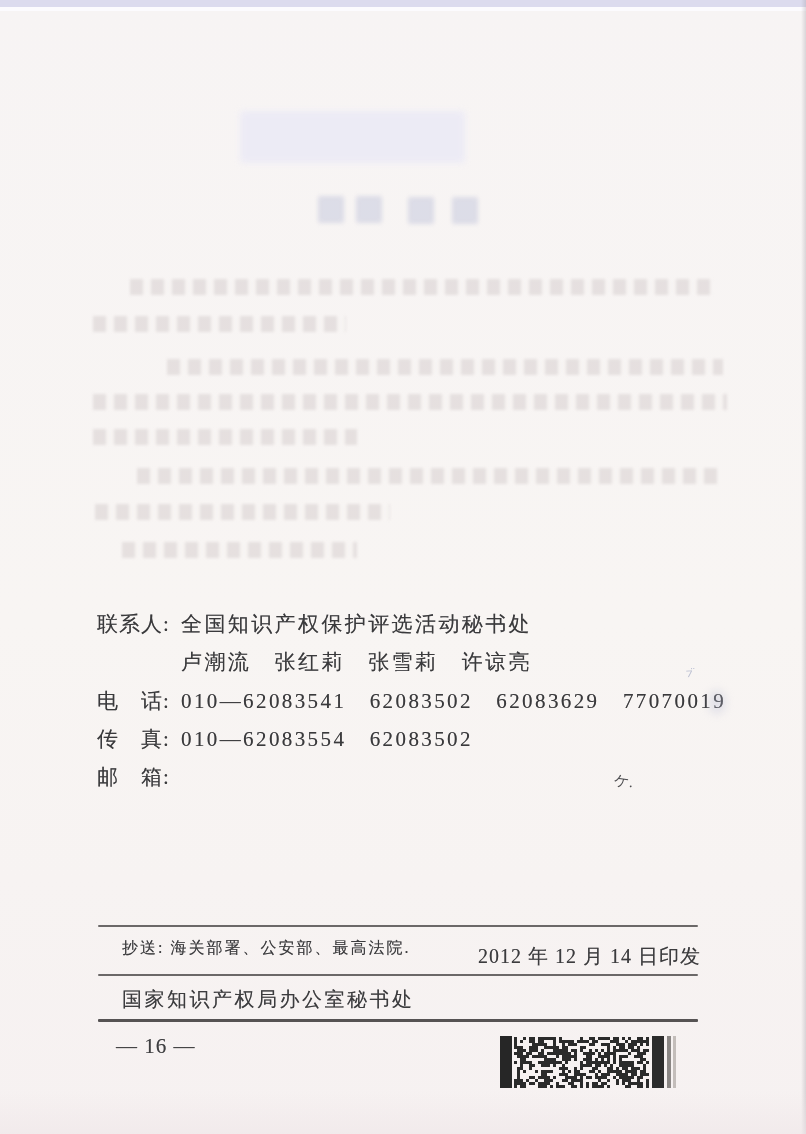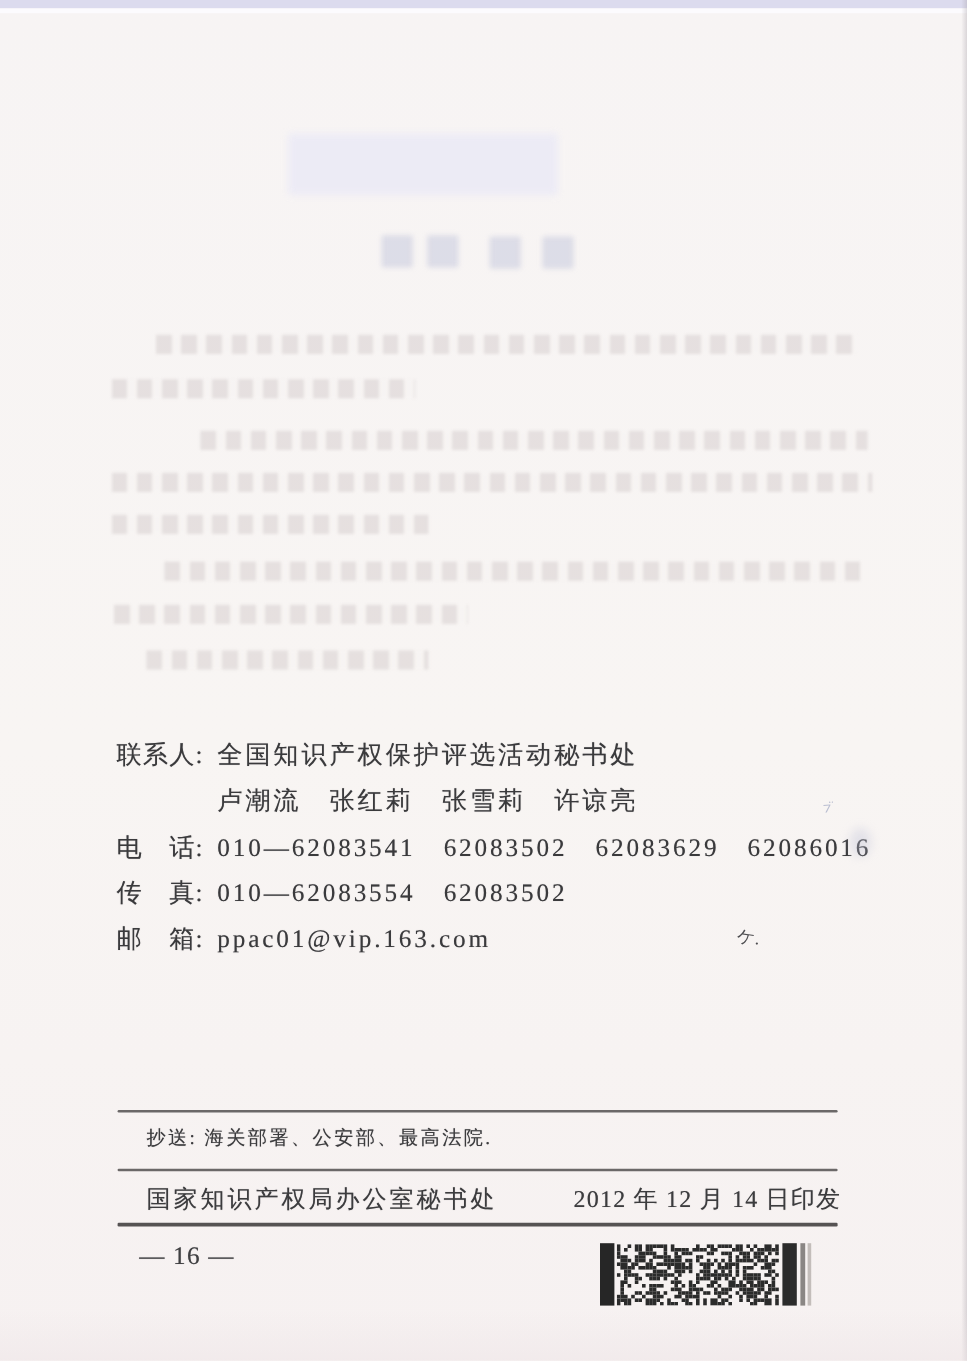--- a/index.html
+++ b/index.html
@@ -17,31 +17,31 @@
   .bottom-tint{left:0;top:1092px;width:806px;height:42px;background:linear-gradient(rgba(243,236,236,0),rgba(238,229,231,.55));}
 
   
   .ghost-rect{background:#ebeaf6;filter:blur(3px);opacity:.85;border-radius:3px;}
   .ghost-glyph{width:26px;height:27px;background:rgba(183,188,214,.42);filter:blur(2px);border-radius:2px;}
   .ghost-line{height:16px;opacity:.75;filter:blur(1.4px);
     background:repeating-linear-gradient(90deg,rgba(198,189,190,.5) 0 13px,rgba(242,238,236,.08) 13px 21px);}
 
   
   .contact{left:97px;top:610px;width:660px;}
-  .crow{display:flex;align-items:center;height:38.3px;color:#3a3a3c;font-size:21px;white-space:nowrap;}
+  .crow{display:flex;height:38.3px;color:#3a3a3c;font-size:21px;white-space:nowrap;}
   .crow .lbl{width:84px;flex:0 0 84px;letter-spacing:1px;}
   .crow .val{letter-spacing:2.4px;}
   .softink{text-shadow:0 0 .6px rgba(70,70,75,.55);}
 
   .sep{background:#6b6868;height:2px;border-radius:1px;}
   .sep-thick{background:#565353;height:3px;border-radius:1px;}
 
   .cc-row{left:122px;top:938px;font-size:16px;color:#3c3c3e;letter-spacing:2px;white-space:nowrap;}
   .footer-issuer{left:122px;top:986px;font-size:20px;color:#3c3c3e;letter-spacing:2.5px;white-space:nowrap;}
-  .footer-date{left:478px;top:986px;font-size:20px;color:#3c3c3e;letter-spacing:1px;white-space:nowrap;}
+  .footer-date{left:478px;top:943px;font-size:20px;color:#3c3c3e;letter-spacing:1px;white-space:nowrap;}
   .page-number{left:116px;top:1034px;font-size:21px;color:#3f3f41;letter-spacing:1px;white-space:nowrap;text-align:center;}
 
   
   .barcode{left:500px;top:1036px;width:178px;height:52px;}
   .bc-bar{position:absolute;top:0;height:52px;}
 
   
   .mark-dark{color:#4d4d50;font-size:15px;transform:rotate(8deg);}
   .mark-faint{color:#9aa2bf;opacity:.65;font-size:12px;transform:rotate(-4deg);}
   .smudge{width:18px;height:24px;background:rgba(188,193,216,.35);filter:blur(4px);border-radius:50%;}
@@ -74,29 +74,28 @@
     <div class="crow softink">
       <span class="lbl">联系人:</span>
       <span class="val">全国知识产权保护评选活动秘书处</span>
     </div>
     <div class="crow softink">
       <span class="lbl"></span>
       <span class="val">卢潮流　张红莉　张雪莉　许谅亮</span>
     </div>
     <div class="crow softink">
       <span class="lbl">电　话:</span>
-      <span class="val">010—62083541　62083502　62083629　62086016</span>
+      <span class="val">010—62083541　62083502　62083629　77070019</span>
     </div>
     <div class="crow softink">
       <span class="lbl">传　真:</span>
       <span class="val">010—62083554　62083502</span>
     </div>
     <div class="crow softink">
       <span class="lbl">邮　箱:</span>
-      <span class="val">ppac01@vip.163.com</span>
     </div>
   </div>
 
   <div class="abs sep" style="left:98px;top:925px;width:600px;"></div>
   <div class="abs cc-row softink">抄送: 海关部署、公安部、最高法院.</div>
   <div class="abs sep" style="left:98px;top:974px;width:600px;"></div>
   <div class="abs footer-issuer softink">国家知识产权局办公室秘书处</div>
   <div class="abs footer-date softink">2012 年 12 月 14 日印发</div>
   <div class="abs sep-thick" style="left:98px;top:1019px;width:600px;"></div>
 

